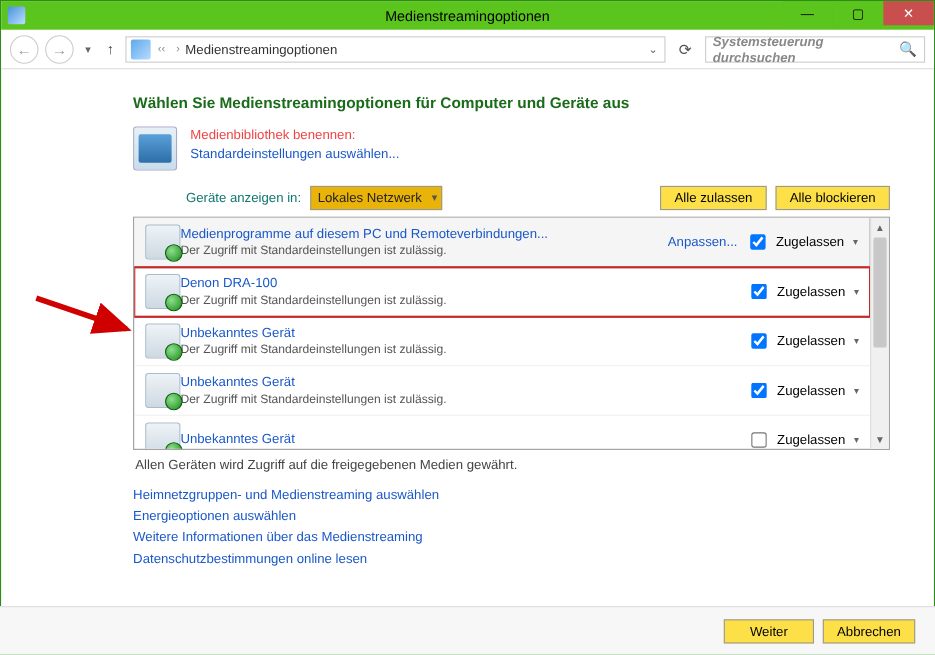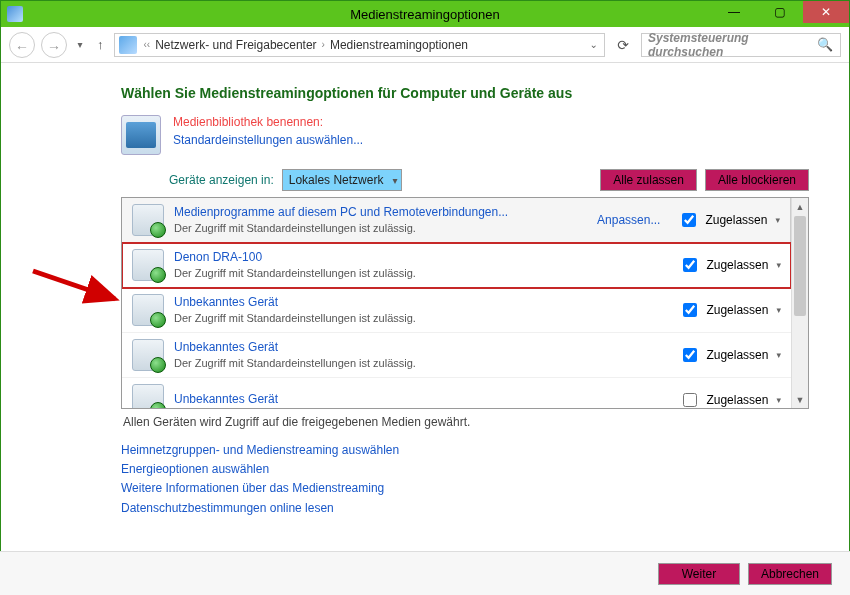--- a/index.html
+++ b/index.html
@@ -126,30 +126,30 @@
     background:linear-gradient(#5aa0d8,#2d6fa8);border-radius:2px;
   }
   .library-text .label { color:#ef4444;font-size:12px; }
   .library-text .link { color:#1a58c9;font-size:12px;margin-top:4px;cursor:pointer; }
 
   .filter-row {
     display:flex;align-items:center;margin-bottom:6px;gap:8px;
   }
   .filter-row .lbl { color:#0f766e;margin-left:48px; }
   .dropdown-field {
-    height:22px;border:1px solid #999;background:#7dd3fc;
+    height:22px;border:1px solid #999;background:#eab308;
     display:flex;align-items:center;padding:0 18px 0 6px;
     position:relative;font-size:12px;color:#222;min-width:120px;
   }
   .dropdown-field .dd-arrow{
     position:absolute;right:4px;top:50%;transform:translateY(-50%);
     font-size:10px;color:#555;
   }
   .btn {
-    height:22px;border:1px solid #999;background:#be185d;
+    height:22px;border:1px solid #999;background:#fde047;
     padding:0 12px;font-size:12px;display:inline-flex;align-items:center;
     cursor:pointer;
     text-align:center;
   }
   .filter-row .spacer { flex:1; }
 
   .device-list {
     border:1px solid #9a9a9a;
     height:212px;
     position:relative;
@@ -161,21 +161,21 @@
   }
   .scrollbar {
     position:absolute;top:0;right:0;bottom:0;width:17px;
     background:#f0f0f0;border-left:1px solid #ddd;
   }
   .scrollbar .sbtn{height:17px;display:flex;align-items:center;justify-content:center;color:#666;font-size:9px;}
   .scrollbar .thumb{position:absolute;left:2px;right:2px;top:18px;height:100px;background:#c8c8c8;border-radius:2px;}
   .scrollbar .sbtn.bot{position:absolute;bottom:0;left:0;right:0;}
 
   .device {
-    display:flex;align-items:center;gap:10px;
+    display:flex;align-items:center;
     padding:6px 10px;border-bottom:1px solid #f0f0f0;
     position:relative;
   }
   .device.selected { background:#f5f5f5;border:1px solid #ccc;margin:-1px 0 0 -1px; }
   .device.highlighted { outline:2px solid #c62828;outline-offset:-1px; }
   .dev-icon {
     width:32px;height:32px;
     background:linear-gradient(#eef3f7,#cdd9e2);
     border:1px solid #aabbcc;border-radius:3px;
     position:relative;flex-shrink:0;
@@ -219,21 +219,20 @@
 </div>
 
 <div class="navbar">
   <div class="navbtn">←</div>
   <div class="navbtn">→</div>
   <div class="navbtn dropdown">▾</div>
   <div class="uparrow">↑</div>
   <div class="breadcrumb">
     <div class="bc-icon"></div>
     <span class="sep">‹‹</span>
-    <span>Netzwerk- und Freigabecenter</span>
     <span class="sep">›</span>
     <span>Medienstreamingoptionen</span>
     <span class="chev">⌄</span>
   </div>
   <div class="refresh">⟳</div>
   <div class="searchbox">
     <span>Systemsteuerung durchsuchen</span>
     <span class="mag">🔍</span>
   </div>
 </div>

